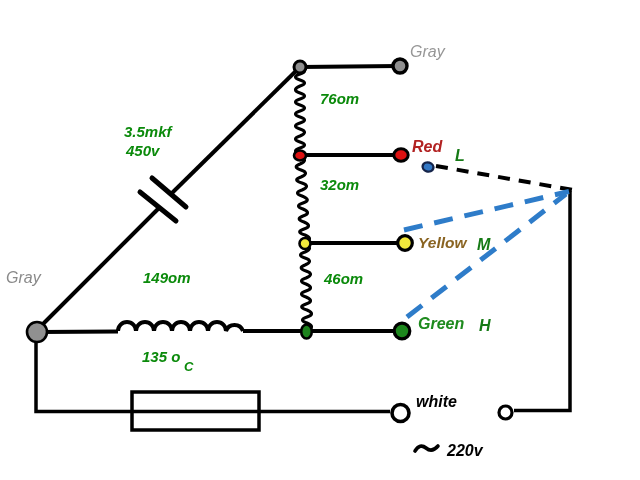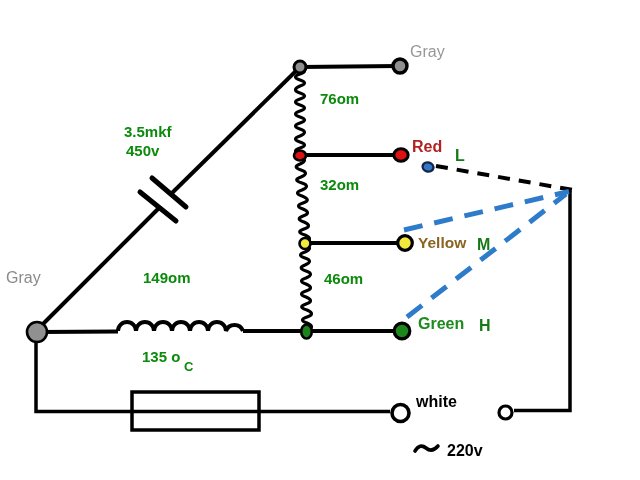--- a/index.html
+++ b/index.html
@@ -1,16 +1,16 @@
 <!DOCTYPE html>
 <html><head>
 <meta charset="utf-8">
 <style>
 html,body{margin:0;padding:0;background:#fff;}
-#c{position:relative;width:640px;height:480px;background:#fff;overflow:hidden;}
+#c{position:relative;width:640px;height:480px;background:#fff;overflow:hidden;font-style:italic;}
 svg{position:absolute;top:0;left:0;}
 text{font-family:"Liberation Sans",sans-serif;}
 </style>
 </head>
 <body>
 <div id="c">
 <svg width="640" height="480" viewBox="0 0 640 480">
 
   <rect x="0" y="0" width="640" height="480" fill="#ffffff"></rect>
 

